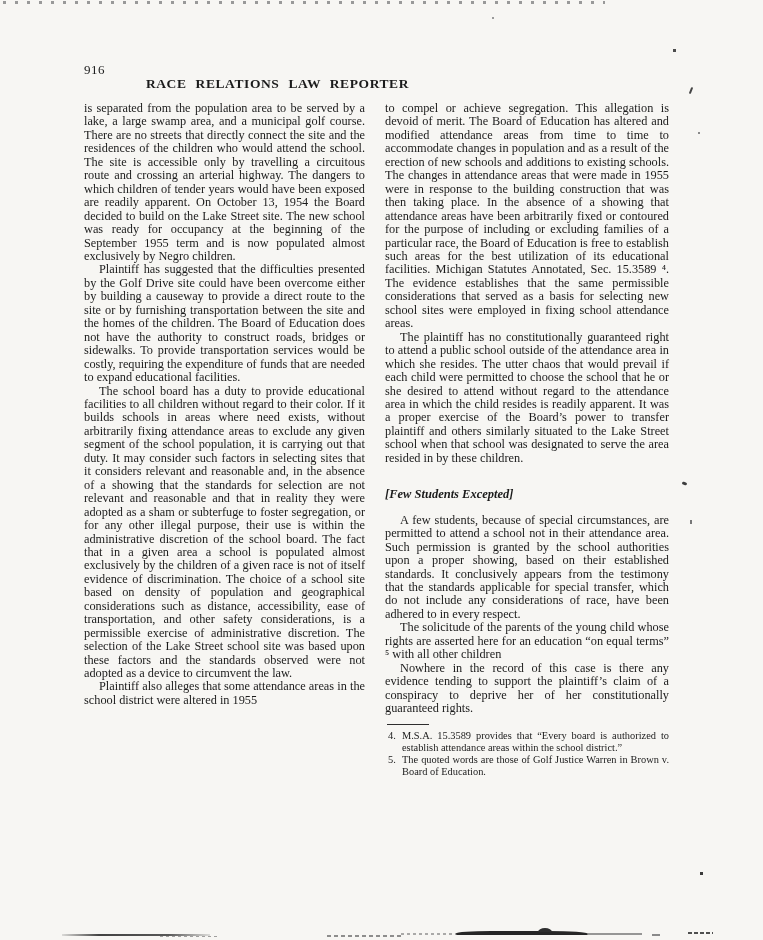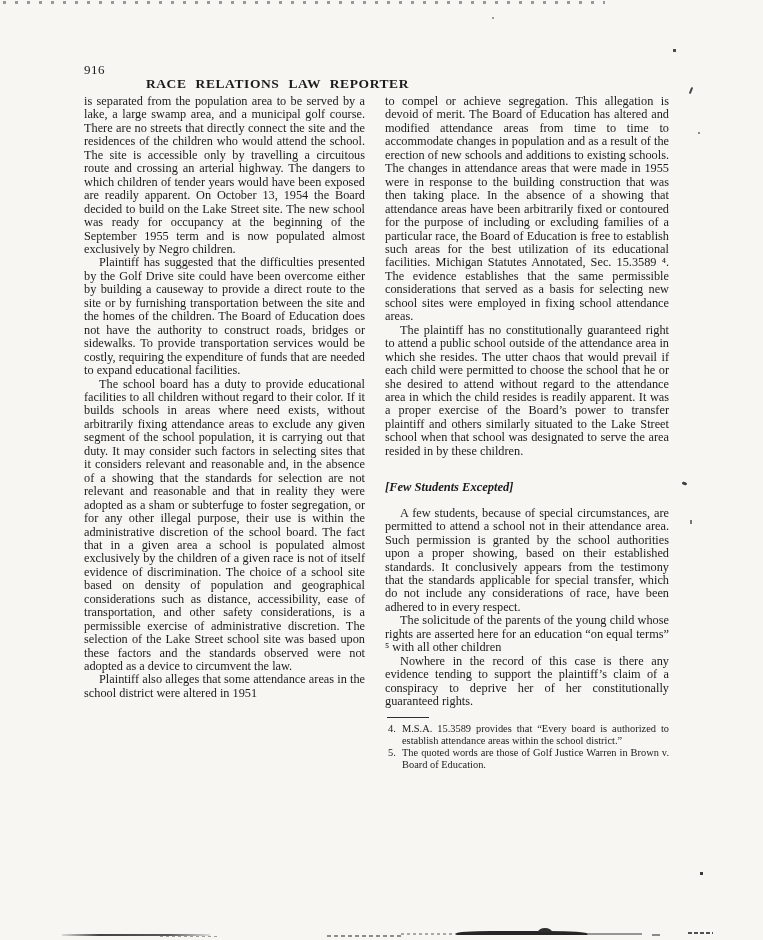--- a/index.html
+++ b/index.html
@@ -31,21 +31,21 @@
     position: absolute; left: 84px; top: 2px;
     font-size: 13px; letter-spacing: 0.5px;
   }
   .head-title {
     position: absolute; left: 80px; right: 130px; top: 0; text-align: center;
     font-size: 13.5px; font-weight: 700; letter-spacing: 0.6px; word-spacing: 5px; margin-top: 16px;
   }
 
   
   .column {
-    position: absolute; top: 95px;
+    position: absolute; top: 102px;
     font-size: 12.3px; line-height: 13.45px;
     text-align: justify; text-justify: inter-word;
     hyphens: auto; -webkit-hyphens: auto;
   }
   .col-left  { left: 84px;  width: 281px; }
   .col-right { left: 385px; width: 284px; }
   .body-para { text-indent: 15px; }
   .body-para.no-indent { text-indent: 0; }
   .section-heading {
     font-size: 12.5px; font-weight: 700; font-style: italic;
@@ -96,21 +96,21 @@
 
   <div class="running-head">
     <span class="page-number">916</span>
     <span class="head-title">RACE RELATIONS LAW REPORTER</span>
   </div>
 
   <div class="column col-left">
     <p class="body-para no-indent">is separated from the population area to be served by a lake, a large swamp area, and a municipal golf course. There are no streets that directly connect the site and the residences of the children who would attend the school. The site is accessible only by travelling a circuitous route and crossing an arterial highway. The dangers to which children of tender years would have been exposed are readily apparent. On October 13, 1954 the Board decided to build on the Lake Street site. The new school was ready for occupancy at the beginning of the September 1955 term and is now populated almost exclusively by Negro children.</p>
     <p class="body-para">Plaintiff has suggested that the difficulties presented by the Golf Drive site could have been overcome either by building a causeway to provide a direct route to the site or by furnishing transportation between the site and the homes of the children. The Board of Education does not have the authority to construct roads, bridges or sidewalks. To provide transportation services would be costly, requiring the expenditure of funds that are needed to expand educational facilities.</p>
     <p class="body-para">The school board has a duty to provide educational facilities to all children without regard to their color. If it builds schools in areas where need exists, without arbitrarily fixing attendance areas to exclude any given segment of the school population, it is carrying out that duty. It may consider such factors in selecting sites that it considers relevant and reasonable and, in the absence of a showing that the standards for selection are not relevant and reasonable and that in reality they were adopted as a sham or subterfuge to foster segregation, or for any other illegal purpose, their use is within the administrative discretion of the school board. The fact that in a given area a school is populated almost exclusively by the children of a given race is not of itself evidence of discrimination. The choice of a school site based on density of population and geographical considerations such as distance, accessibility, ease of transportation, and other safety considerations, is a permissible exercise of administrative discretion. The selection of the Lake Street school site was based upon these factors and the standards observed were not adopted as a device to circumvent the law.</p>
-    <p class="body-para">Plaintiff also alleges that some attendance areas in the school district were altered in 1951</p>
+    <p class="body-para">Plaintiff also alleges that some attendance areas in the school district were altered in 1955</p>
   </div>
 
   <div class="column col-right">
     <p class="body-para no-indent">to compel or achieve segregation. This allegation is devoid of merit. The Board of Education has altered and modified attendance areas from time to time to accommodate changes in population and as a result of the erection of new schools and additions to existing schools. The changes in attendance areas that were made in 1955 were in response to the building construction that was then taking place. In the absence of a showing that attendance areas have been arbitrarily fixed or contoured for the purpose of including or excluding families of a particular race, the Board of Education is free to establish such areas for the best utilization of its educational facilities. Michigan Statutes Annotated, Sec. 15.3589 ⁴.  The evidence establishes that the same permissible considerations that served as a basis for selecting new school sites were employed in fixing school attendance areas.</p>
     <p class="body-para">The plaintiff has no constitutionally guaranteed right to attend a public school outside of the attendance area in which she resides.  The utter chaos that would prevail if each child were permitted to choose the school that he or she desired to attend without regard to the attendance area in which the child resides is readily apparent.  It was a proper exercise of the Board’s power to transfer plaintiff and others similarly situated to the Lake Street school when that school was designated to serve the area resided in by these children.</p>
     <h3 class="section-heading">[Few Students Excepted]</h3>
     <p class="body-para">A few students, because of special circumstances, are permitted to attend a school not in their attendance area.  Such permission is granted by the school authorities upon a proper showing, based on their established standards. It conclusively appears from the testimony that the standards applicable for special transfer, which do not include any considerations of race, have been adhered to in every respect.</p>
     <p class="body-para">The solicitude of the parents of the young child whose rights are asserted here for an education “on equal terms” ⁵ with all other children</p>
     <p class="body-para">Nowhere in the record of this case is there any evidence tending to support the plaintiff’s claim of a conspiracy to deprive her of her constitutionally guaranteed rights.</p>
 

